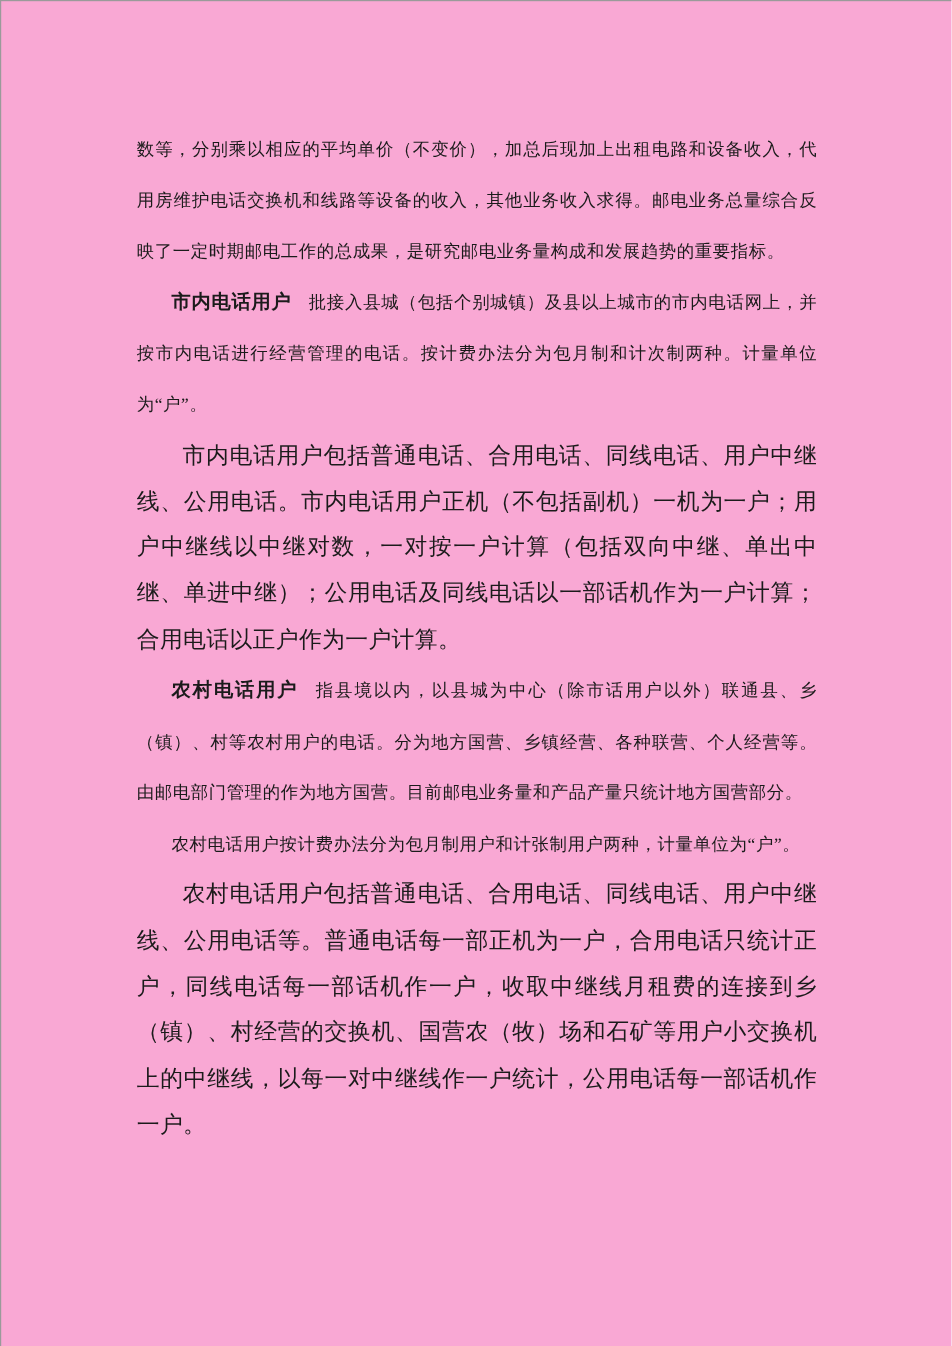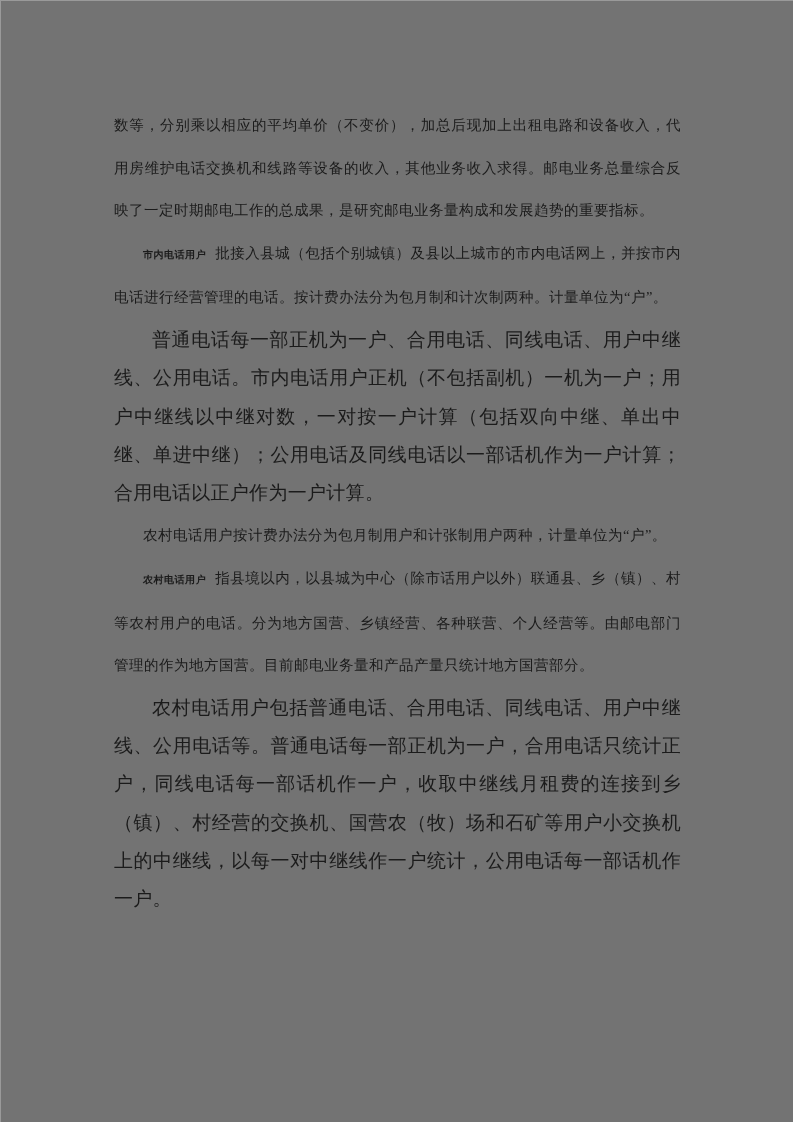--- a/index.html
+++ b/index.html
@@ -4,21 +4,21 @@
 <style>
   html, body {
     margin: 0;
     padding: 0;
     background: #ffffff;
   }
   .page {
     position: relative;
     width: 793px;
     height: 1122px;
-    background: #737373;
+    background: #f9a8d4;
     border-top: 1px solid #9a9a9a;
     border-left: 1px solid #9a9a9a;
     box-sizing: border-box;
     overflow: hidden;
   }
   .content {
     position: absolute;
     left: 113px;
     top: 103px;
     width: 567px;
@@ -38,40 +38,40 @@
   .para.large {
     font-size: 19px;
     line-height: 38.3px;
     margin-top: 2px;
     margin-bottom: 2px;
     letter-spacing: 0.3px;
   }
   .lead {
     font-weight: bold;
     font-family: "Liberation Sans", "DejaVu Sans", sans-serif;
-    font-size: 10px;
+    font-size: 16px;
     margin-right: 0.9em;
   }
 </style>
 </head>
 <body>
 
 <div class="page">
   <div class="content">
 
     <p class="para"><span>数等，分别乘以相应的平均单价（不变价），加总后现加上出租电路和设备收入，代用房维护电话交换机和线路等设备的收入，其他业务收入求得。邮电业务总量综合反映了一定时期邮电工作的总成果，是研究邮电业务量构成和发展趋势的重要指标。</span></p>
 
     <p class="para indent"><span class="lead">市内电话用户</span><span>批接入县城（包括个别城镇）及县以上城市的市内电话网上，并按市内电话进行经营管理的电话。按计费办法分为包月制和计次制两种。计量单位为“户”。</span></p>
 
 
 
-    <p class="para large indent"><span>普通电话每一部正机为一户、合用电话、同线电话、用户中继线、公用电话。市内电话用户正机（不包括副机）一机为一户；用户中继线以中继对数，一对按一户计算（包括双向中继、单出中继、单进中继）；公用电话及同线电话以一部话机作为一户计算；合用电话以正户作为一户计算。</span></p>
+    <p class="para large indent"><span>市内电话用户包括普通电话、合用电话、同线电话、用户中继线、公用电话。市内电话用户正机（不包括副机）一机为一户；用户中继线以中继对数，一对按一户计算（包括双向中继、单出中继、单进中继）；公用电话及同线电话以一部话机作为一户计算；合用电话以正户作为一户计算。</span></p>
+
+    <p class="para indent"><span class="lead">农村电话用户</span><span>指县境以内，以县城为中心（除市话用户以外）联通县、乡（镇）、村等农村用户的电话。分为地方国营、乡镇经营、各种联营、个人经营等。由邮电部门管理的作为地方国营。目前邮电业务量和产品产量只统计地方国营部分。</span></p>
 
     <p class="para indent"><span>农村电话用户按计费办法分为包月制用户和计张制用户两种，计量单位为“户”。</span></p>
-
-    <p class="para indent"><span class="lead">农村电话用户</span><span>指县境以内，以县城为中心（除市话用户以外）联通县、乡（镇）、村等农村用户的电话。分为地方国营、乡镇经营、各种联营、个人经营等。由邮电部门管理的作为地方国营。目前邮电业务量和产品产量只统计地方国营部分。</span></p>
 
 
 
     <p class="para large indent"><span>农村电话用户包括普通电话、合用电话、同线电话、用户中继线、公用电话等。普通电话每一部正机为一户，合用电话只统计正户，同线电话每一部话机作一户，收取中继线月租费的连接到乡（镇）、村经营的交换机、国营农（牧）场和石矿等用户小交换机上的中继线，以每一对中继线作一户统计，公用电话每一部话机作一户。</span></p>
 
   </div>
 </div>
 
 </body></html>

